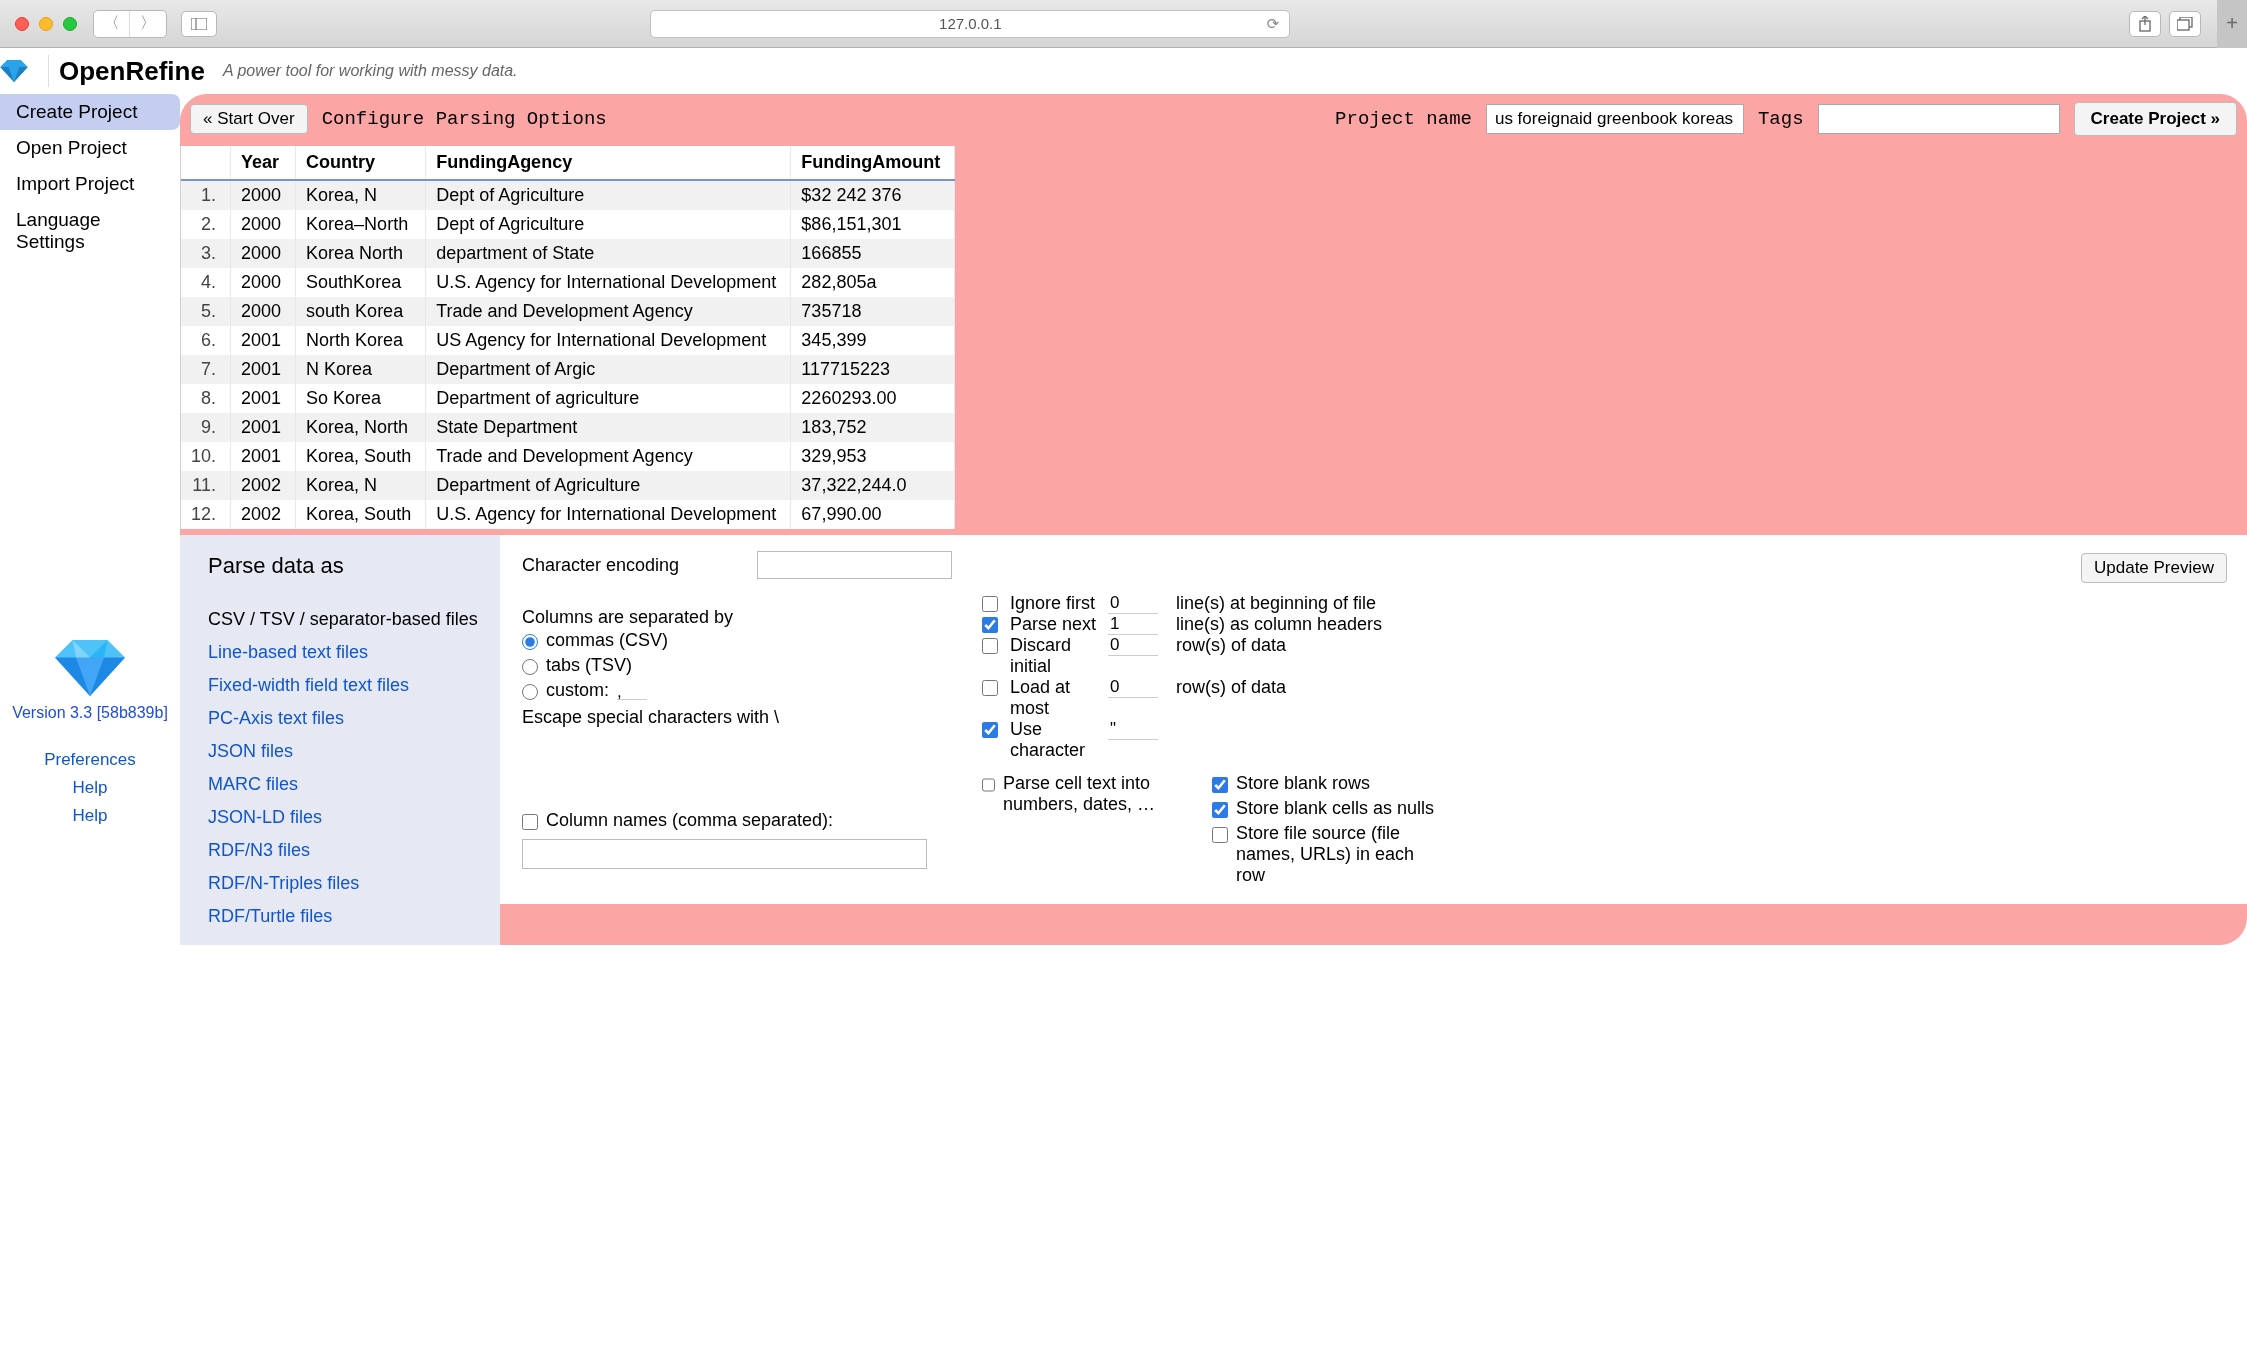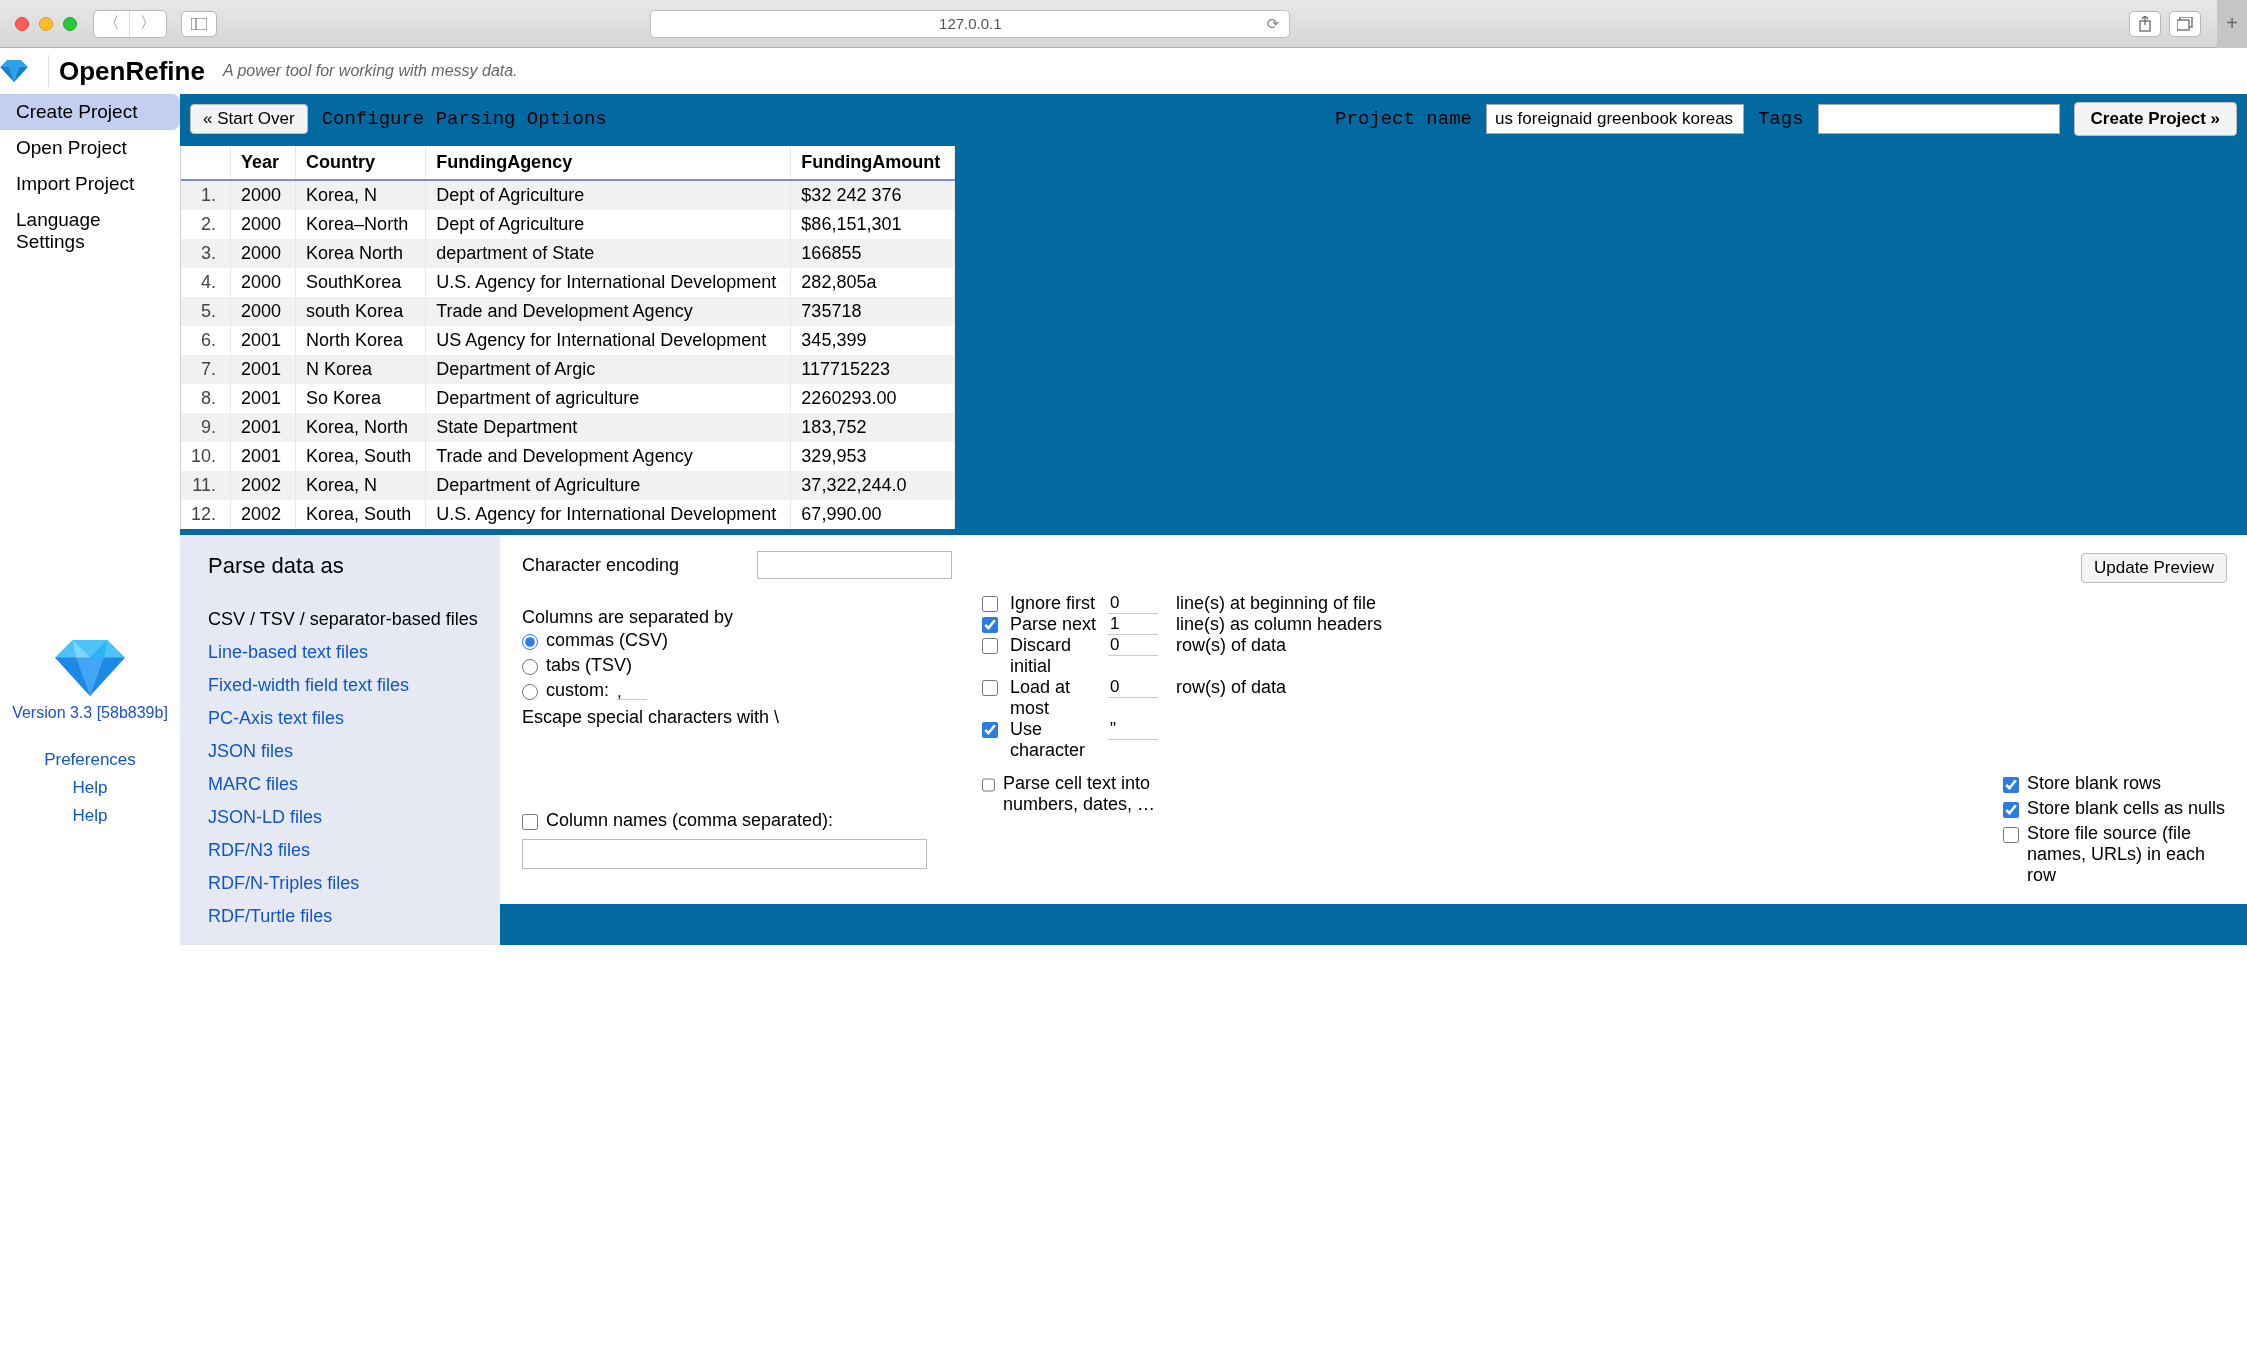--- a/index.html
+++ b/index.html
@@ -33,21 +33,21 @@
 .app-body{ display:flex; min-height:800px;}
 .left-col{ width:180px; background:#fff; }
 .left-nav{}
 .left-nav-item{ padding:7px 16px; font-size:19px; cursor:pointer;}
 .left-nav-item.active{ background:#c3cef0; border-radius:0 8px 8px 0;}
 .left-footer{ text-align:center; margin-top:380px; font-size:15px; color:#333;}
 .left-footer .diamond-big{ width:70px; height:56px; margin:0 auto 8px;}
 .version{ color:#1d4ed8; font-size:16px; margin-bottom:24px;}
 .left-link{ color:#1155cc; font-size:17px; padding:4px 0; cursor:pointer;}
 
-.right-col{ flex:1; background:#0369a1;}
+.right-col{ flex:1; background:#fca5a5;border-radius:27px;}
 
 
 .action-bar{ display:flex; align-items:center; padding:8px 10px 10px; gap:14px;}
 .btn{ background:#f4f4f4; border:1px solid #bbb; border-radius:4px; padding:4px 12px; font-size:17px; cursor:pointer;}
 .action-label{ font-size:19px;font-family:Liberation Mono, monospace;}
 .text-input{ background:#fff; border:1px solid #aaa; padding:4px 8px; font-size:17px;}
 .proj-name{ width:258px;}
 .tags-input{ width:242px;}
 .btn-create{ margin-left:auto; font-weight:700; padding:6px 16px;}
 
@@ -75,21 +75,21 @@
 .enc-input{ width:195px; height:28px; border:1px solid #bbb;}
 .radio-row, .check-row{ display:flex; align-items:flex-start; gap:8px; font-size:18px; padding:2px 0;}
 .radio-row input, .check-row input{ margin-top:4px; width:16px; height:16px;}
 .opt-grid{ display:grid; grid-template-columns:20px 90px 60px auto; gap:4px 8px; align-items:start; font-size:18px;}
 .opt-grid input[type=text]{ width:50px; border:none; border-bottom:1px solid #ccc; font-size:17px; padding:0 2px;}
 .opt-grid .ck{ width:16px; height:16px; margin-top:3px;}
 .update-btn{ position:absolute; right:20px; top:0;}
 .parse-right-wrap{ position:relative; flex:1;}
 .col-names-input{ width:405px; height:30px; border:1px solid #bbb; margin-top:6px;}
 .small-input{ width:40px; border:none; border-bottom:1px solid #ccc; font-size:17px;}
-.parse-right2{ display:flex; gap:30px; margin-top:10px;justify-content:space-between;}
+.parse-right2{ display:flex; gap:30px; margin-top:10px;}
 .store-col{ }
 input[type=checkbox]{ accent-color:#2c7be5;}
 input[type=radio]{ accent-color:#2c7be5;}
 
 svg{ display:block;}
 </style>
 </head>
 <body>
 
 <div class="browser-chrome">

